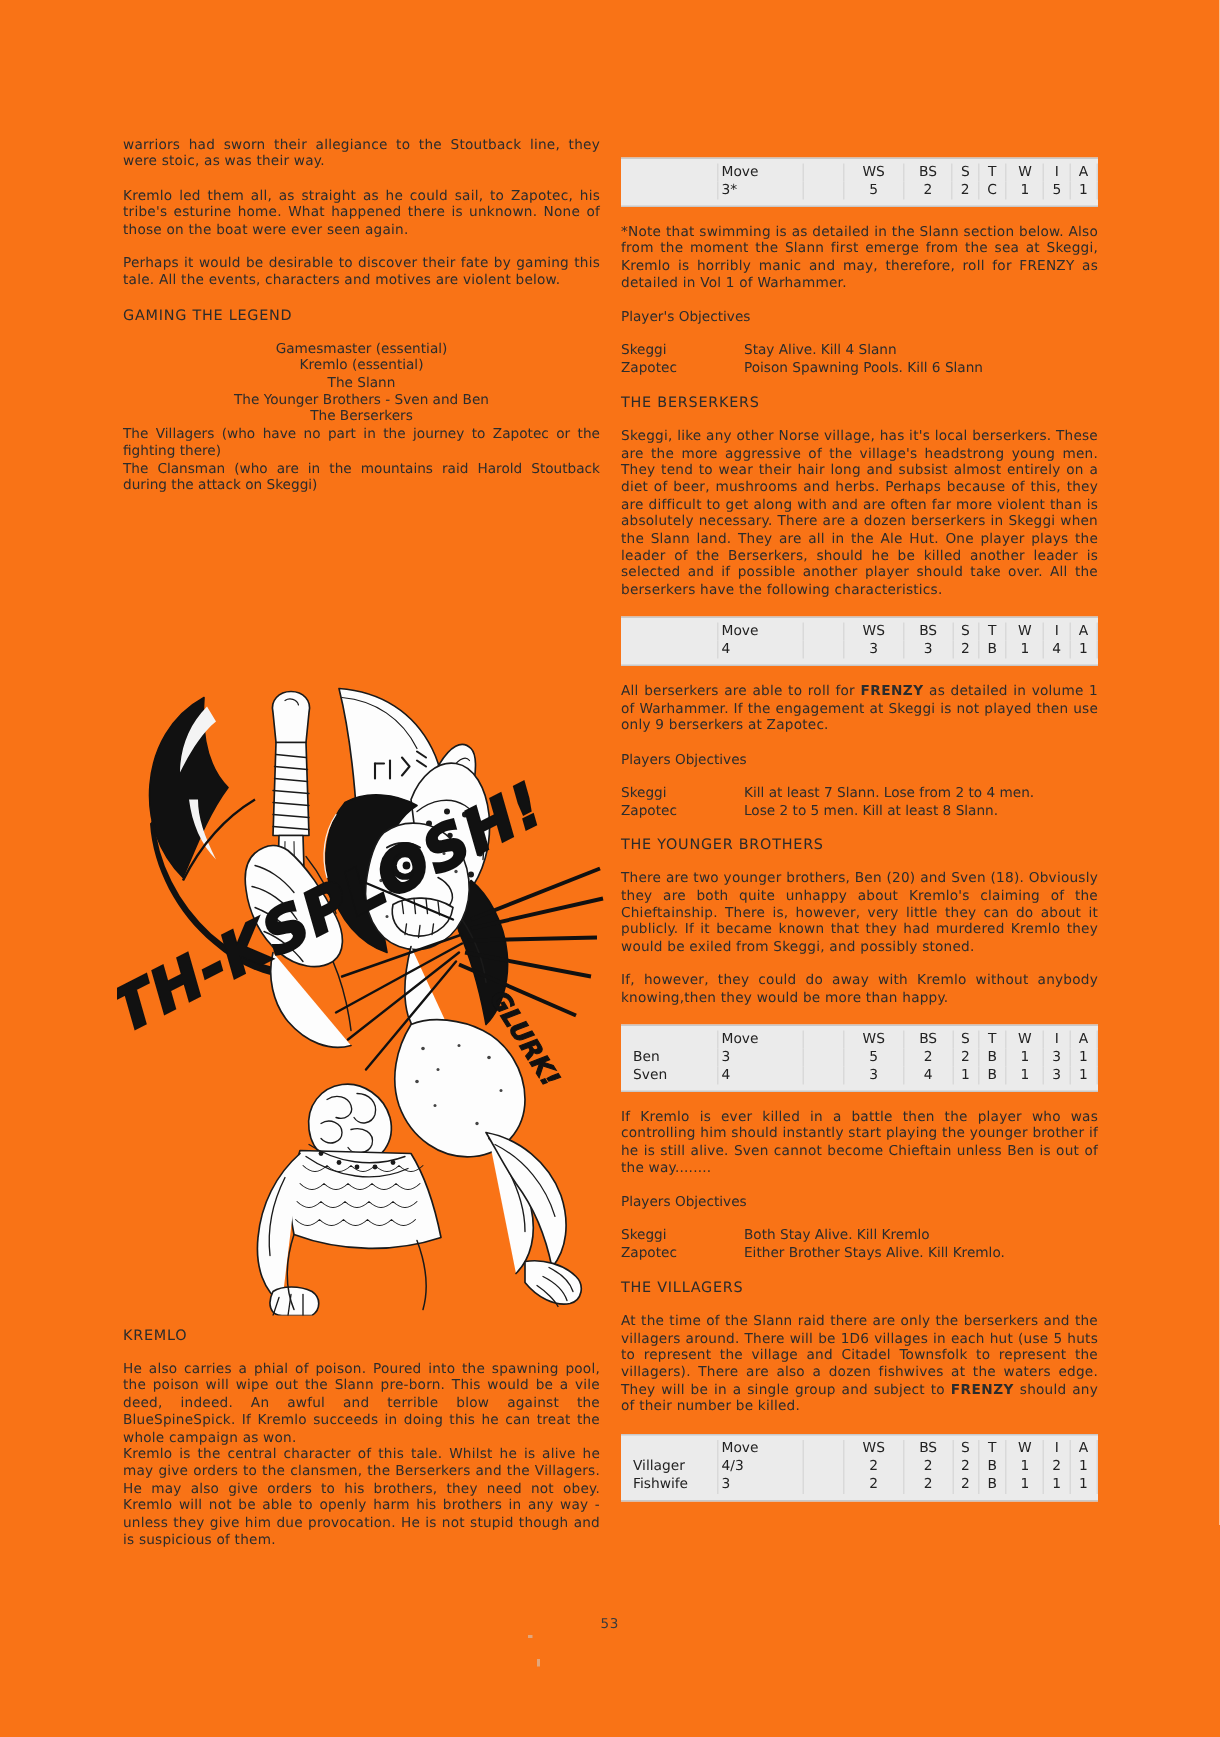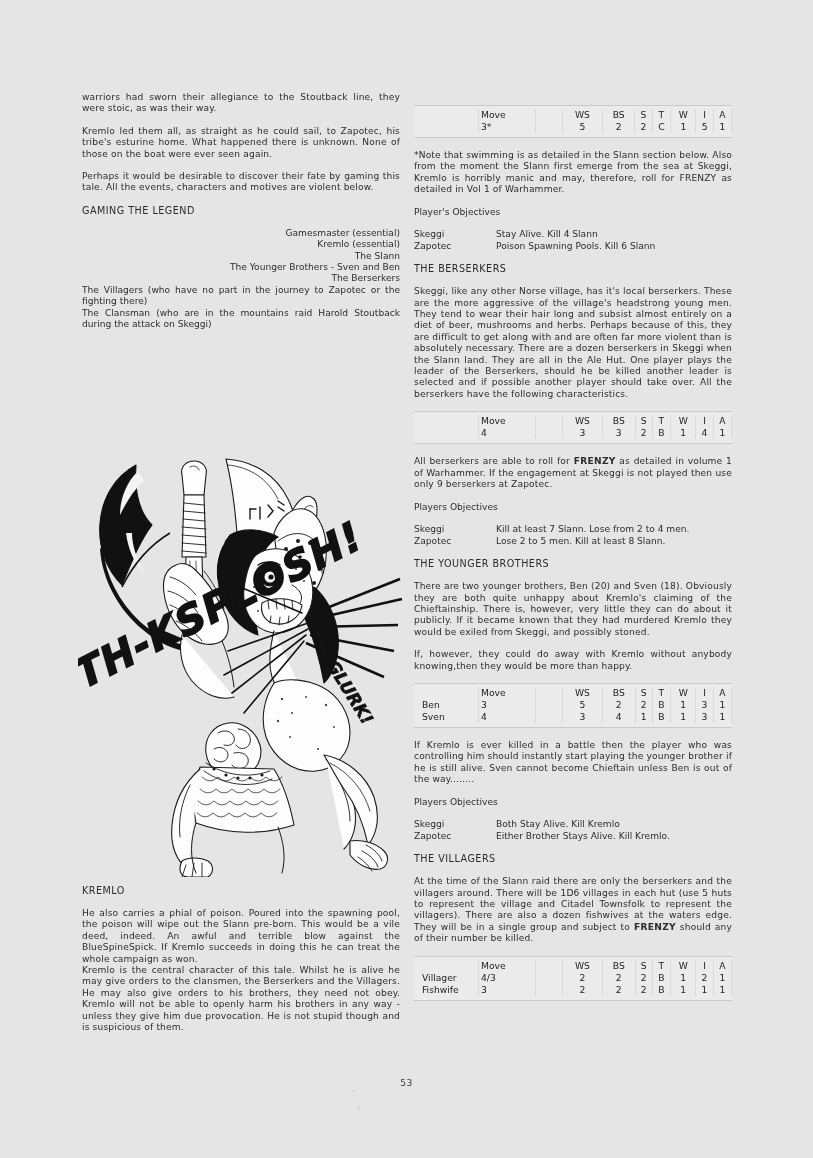--- a/index.html
+++ b/index.html
@@ -7,21 +7,21 @@
     padding: 0;
     background: #ffffff;
   }
   body {
     font-family: "DejaVu Sans", sans-serif;
   }
   #page {
     position: relative;
     width: 813px;
     height: 1158px;
-    background: #e5e5e5;
+    background: #f97316;
     overflow: hidden;
   }
   
   .col {
     position: absolute;
     top: 92px;
     width: 318px;
   }
   .col-left  { left: 82px; }
   .col-right { left: 414px; }
@@ -51,21 +51,21 @@
   }
   .gap-top { margin-top: 17px; }
 
   .castlist {
     font-size: 9.1px;
     line-height: 11.4px;
     color: #2c2c2c;
     margin: 0 0 11px 0;
     text-align: justify;
   }
-  .castlist div { text-align: right; }
+  .castlist div { text-align: center; }
   .castlist div.wrap { text-align: justify; }
 
   strong.fr {
     font-weight: bold;
     letter-spacing: 0.3px;
   }
 
   
   .obj-title {
     font-size: 9.1px;

